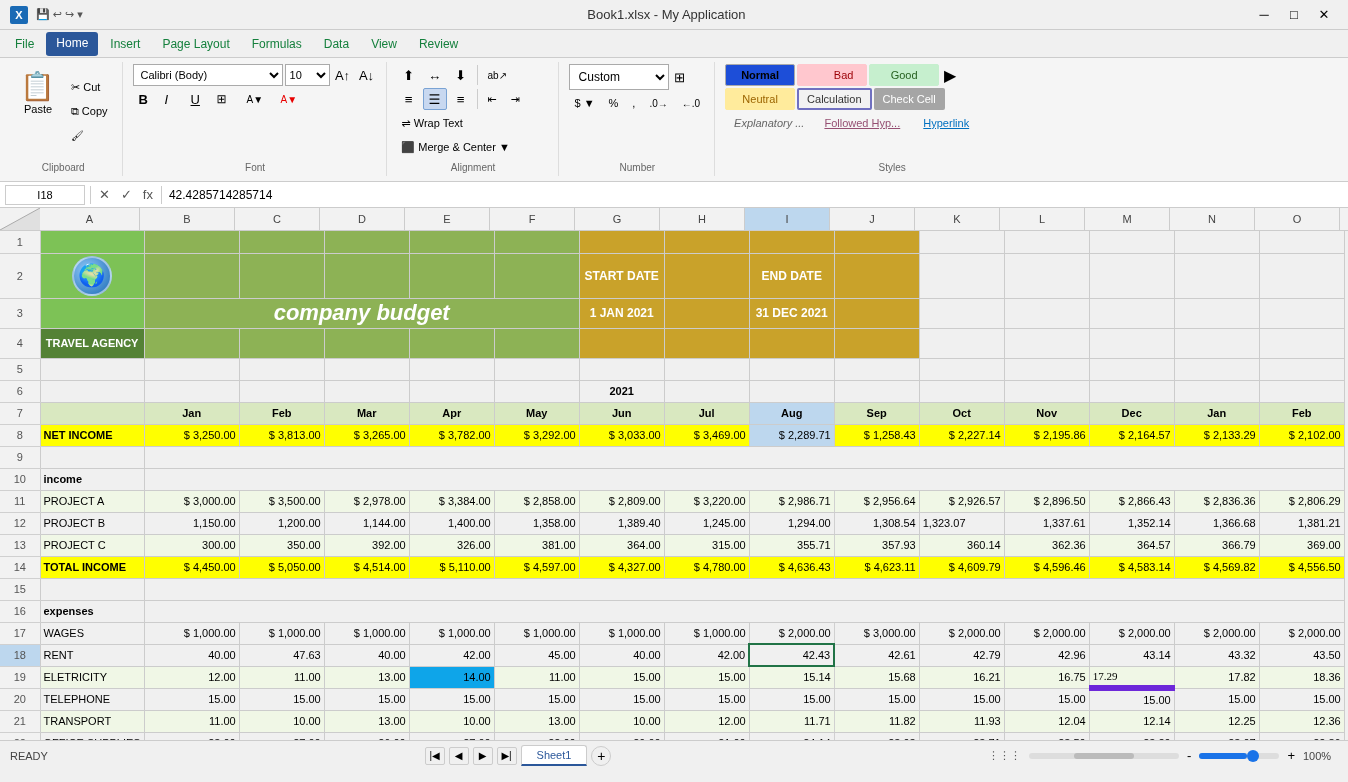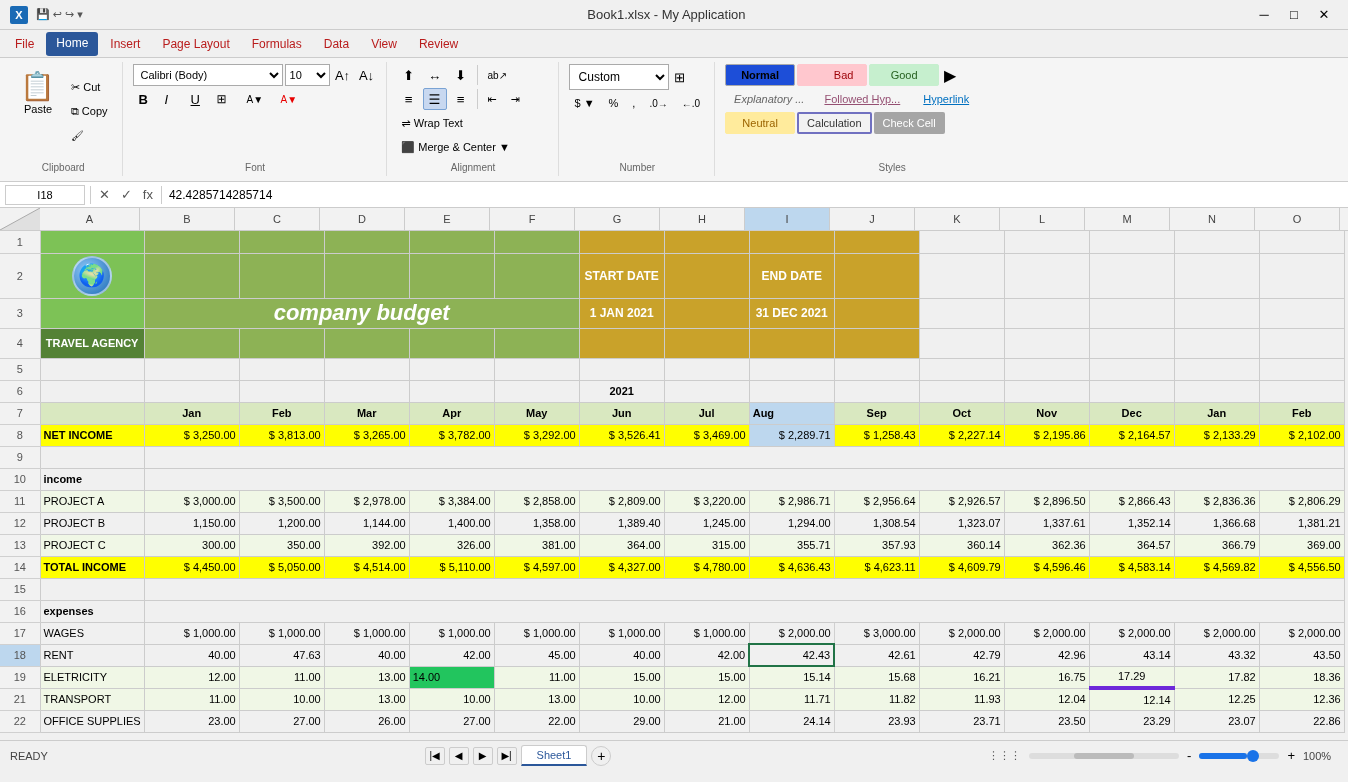--- a/index.html
+++ b/index.html
@@ -26,21 +26,21 @@
       align-items: center;
       padding: 0 5px;
       gap: 2px;
       border-bottom: 1px solid #ccc;
     }
     .menu-item {
       padding: 4px 10px;
       cursor: pointer;
       border-radius: 3px;
       font-size: 12px;
-      color: #b91c1c;
+      color: #15803d;
     }
     .menu-item.active { background: #2b579a; color: white; border-bottom: 2px solid #2b579a; }
 
     
     .ribbon {
       background: #f5f5f5;
       border-bottom: 1px solid #ccc;
       padding: 4px 5px 5px 5px;
       display: flex;
       align-items: stretch;
@@ -355,28 +355,28 @@
 
 
     <div class="ribbon-group" style="min-width:350px;padding-bottom:18px;">
       <div class="ribbon-row">
         <div class="style-cell style-normal">Normal</div>
         <div class="style-cell style-bad">Bad</div>
         <div class="style-cell style-good">Good</div>
         <button style="background:none;border:none;cursor:pointer;font-size:16px;padding:0 3px;align-self:stretch;">▶</button>
       </div>
       <div class="ribbon-row">
+        <div class="style-cell style-neutral">Neutral</div>
+        <div class="style-cell style-calculation">Calculation</div>
+        <div class="style-cell style-check">Check Cell</div>
+      </div>
+      <div class="ribbon-row">
         <div class="style-cell style-explanatory">Explanatory ...</div>
         <div class="style-cell style-followed">Followed Hyp...</div>
         <div class="style-cell style-hyperlink">Hyperlink</div>
-      </div>
-      <div class="ribbon-row">
-        <div class="style-cell style-neutral">Neutral</div>
-        <div class="style-cell style-calculation">Calculation</div>
-        <div class="style-cell style-check">Check Cell</div>
       </div>
       <span class="ribbon-group-label">Styles</span>
     </div>
   </div>
 
   <div class="formula-bar">
     <input class="cell-ref" value="I18" style="">
     <div style="width:1px;background:#ccc;height:18px;"></div>
     <button class="formula-icon-btn">✕</button>
     <button class="formula-icon-btn">✓</button>
@@ -530,38 +530,38 @@
         <tr style="background:#d9e8c0;">
           <td class="row-num">7</td>
           <td style="border-right:1px solid #ccc;border-bottom:1px solid #ccc;background:#d9e8c0;"></td>
           <td style="text-align:center;font-weight:bold;border-right:1px solid #ccc;border-bottom:1px solid #ccc;background:#d9e8c0;">Jan</td>
           <td style="text-align:center;font-weight:bold;border-right:1px solid #ccc;border-bottom:1px solid #ccc;background:#d9e8c0;">Feb</td>
           <td style="text-align:center;font-weight:bold;border-right:1px solid #ccc;border-bottom:1px solid #ccc;background:#d9e8c0;">Mar</td>
           <td style="text-align:center;font-weight:bold;border-right:1px solid #ccc;border-bottom:1px solid #ccc;background:#d9e8c0;">Apr</td>
           <td style="text-align:center;font-weight:bold;border-right:1px solid #ccc;border-bottom:1px solid #ccc;background:#d9e8c0;">May</td>
           <td style="text-align:center;font-weight:bold;border-right:1px solid #ccc;border-bottom:1px solid #ccc;background:#d9e8c0;">Jun</td>
           <td style="text-align:center;font-weight:bold;border-right:1px solid #ccc;border-bottom:1px solid #ccc;background:#d9e8c0;">Jul</td>
-          <td style="text-align:left;font-weight:bold;border-right:1px solid #ccc;border-bottom:1px solid #ccc;background:#bdd7ee;">Aug</td>
+          <td style="text-align:center;font-weight:bold;border-right:1px solid #ccc;border-bottom:1px solid #ccc;background:#bdd7ee;">Aug</td>
           <td style="text-align:center;font-weight:bold;border-right:1px solid #ccc;border-bottom:1px solid #ccc;background:#d9e8c0;">Sep</td>
           <td style="text-align:center;font-weight:bold;border-right:1px solid #ccc;border-bottom:1px solid #ccc;background:#d9e8c0;">Oct</td>
           <td style="text-align:center;font-weight:bold;border-right:1px solid #ccc;border-bottom:1px solid #ccc;background:#d9e8c0;">Nov</td>
           <td style="text-align:center;font-weight:bold;border-right:1px solid #ccc;border-bottom:1px solid #ccc;background:#d9e8c0;">Dec</td>
           <td style="text-align:center;font-weight:bold;border-right:1px solid #ccc;border-bottom:1px solid #ccc;background:#d9e8c0;">Jan</td>
           <td style="text-align:center;font-weight:bold;border-right:1px solid #ccc;border-bottom:1px solid #ccc;background:#d9e8c0;">Feb</td>
         </tr>
 
         <tr style="background:#ffff00;">
           <td class="row-num">8</td>
           <td style="font-weight:bold;background:#ffff00;border-right:1px solid #ccc;border-bottom:1px solid #ccc;">NET INCOME</td>
           <td style="text-align:right;background:#ffff00;border-right:1px solid #ccc;border-bottom:1px solid #ccc;">$ 3,250.00</td>
           <td style="text-align:right;background:#ffff00;border-right:1px solid #ccc;border-bottom:1px solid #ccc;">$ 3,813.00</td>
           <td style="text-align:right;background:#ffff00;border-right:1px solid #ccc;border-bottom:1px solid #ccc;">$ 3,265.00</td>
           <td style="text-align:right;background:#ffff00;border-right:1px solid #ccc;border-bottom:1px solid #ccc;">$ 3,782.00</td>
           <td style="text-align:right;background:#ffff00;border-right:1px solid #ccc;border-bottom:1px solid #ccc;">$ 3,292.00</td>
-          <td style="text-align:right;background:#ffff00;border-right:1px solid #ccc;border-bottom:1px solid #ccc;">$ 3,526.41</td>
+          <td style="text-align:right;background:#ffff00;border-right:1px solid #ccc;border-bottom:1px solid #ccc;">$ 3,033.00</td>
           <td style="text-align:right;background:#ffff00;border-right:1px solid #ccc;border-bottom:1px solid #ccc;margin-left:48px;">$ 3,469.00</td>
           <td style="text-align:right;background:#bdd7ee;border-right:1px solid #ccc;border-bottom:1px solid #ccc;">$ 2,289.71</td>
           <td style="text-align:right;background:#ffff00;border-right:1px solid #ccc;border-bottom:1px solid #ccc;">$ 1,258.43</td>
           <td style="text-align:right;background:#ffff00;border-right:1px solid #ccc;border-bottom:1px solid #ccc;">$ 2,227.14</td>
           <td style="text-align:right;background:#ffff00;border-right:1px solid #ccc;border-bottom:1px solid #ccc;">$ 2,195.86</td>
           <td style="text-align:right;background:#ffff00;border-right:1px solid #ccc;border-bottom:1px solid #ccc;">$ 2,164.57</td>
           <td style="text-align:right;background:#ffff00;border-right:1px solid #ccc;border-bottom:1px solid #ccc;">$ 2,133.29</td>
           <td style="text-align:right;background:#ffff00;border-right:1px solid #ccc;border-bottom:1px solid #ccc;">$ 2,102.00</td>
         </tr>
 
@@ -601,21 +601,21 @@
           <td style="border-right:1px solid #ccc;border-bottom:1px solid #ccc;">PROJECT B</td>
           <td style="text-align:right;border-right:1px solid #ccc;border-bottom:1px solid #ccc;">1,150.00</td>
           <td style="text-align:right;border-right:1px solid #ccc;border-bottom:1px solid #ccc;">1,200.00</td>
           <td style="text-align:right;border-right:1px solid #ccc;border-bottom:1px solid #ccc;">1,144.00</td>
           <td style="text-align:right;border-right:1px solid #ccc;border-bottom:1px solid #ccc;">1,400.00</td>
           <td style="text-align:right;border-right:1px solid #ccc;border-bottom:1px solid #ccc;">1,358.00</td>
           <td style="text-align:right;border-right:1px solid #ccc;border-bottom:1px solid #ccc;">1,389.40</td>
           <td style="text-align:right;border-right:1px solid #ccc;border-bottom:1px solid #ccc;">1,245.00</td>
           <td style="text-align:right;border-right:1px solid #d0d0d0;border-bottom:1px solid #ccc;">1,294.00</td>
           <td style="text-align:right;border-right:1px solid #ccc;border-bottom:1px solid #ccc;">1,308.54</td>
-          <td style="text-align:right;border-right:1px solid #ccc;border-bottom:1px solid #ccc;">1,323.07</td>
+          <td style="text-align:left;border-right:1px solid #ccc;border-bottom:1px solid #ccc;">1,323.07</td>
           <td style="text-align:right;border-right:1px solid #ccc;border-bottom:1px solid #ccc;">1,337.61</td>
           <td style="text-align:right;border-right:1px solid #ccc;border-bottom:1px solid #ccc;">1,352.14</td>
           <td style="text-align:right;border-right:1px solid #ccc;border-bottom:1px solid #ccc;">1,366.68</td>
           <td style="text-align:right;border-right:1px solid #ccc;border-bottom:1px solid #ccc;">1,381.21</td>
         </tr>
 
         <tr style="background:#f0f7e6;">
           <td class="row-num">13</td>
           <td style="background:#f0f7e6;border-right:1px solid #ccc;border-bottom:1px solid #ccc;">PROJECT C</td>
           <td style="text-align:right;background:#f0f7e6;border-right:1px solid #ccc;border-bottom:1px solid #ccc;">300.00</td>
@@ -702,33 +702,51 @@
           <td style="text-align:right;border-right:1px solid #ccc;border-bottom:1px solid #ccc;">43.32</td>
           <td style="text-align:right;border-right:1px solid #ccc;border-bottom:1px solid #ccc;">43.50</td>
         </tr>
 
         <tr style="background:#f0f7e6;">
           <td class="row-num">19</td>
           <td style="background:#f0f7e6;border-right:1px solid #ccc;border-bottom:1px solid #ccc;">ELETRICITY</td>
           <td style="text-align:right;background:#f0f7e6;border-right:1px solid #ccc;border-bottom:1px solid #ccc;">12.00</td>
           <td style="text-align:right;background:#f0f7e6;border-right:1px solid #ccc;border-bottom:1px solid #ccc;">11.00</td>
           <td style="text-align:right;background:#f0f7e6;border-right:1px solid #ccc;border-bottom:1px solid #ccc;">13.00</td>
-          <td style="text-align:left;background:#22c55e;border-right:1px solid #ccc;border-bottom:1px solid #ccc;margin-left:44px;">14.00</td>
+          <td style="text-align:right;background:#0ea5e9;border-right:1px solid #ccc;border-bottom:1px solid #ccc;margin-left:44px;">14.00</td>
           <td style="text-align:right;background:#f0f7e6;border-right:1px solid #ccc;border-bottom:1px solid #ccc;">11.00</td>
           <td style="text-align:right;background:#f0f7e6;border-right:1px solid #ccc;border-bottom:1px solid #ccc;">15.00</td>
           <td style="text-align:right;background:#f0f7e6;border-right:1px solid #ccc;border-bottom:1px solid #ccc;">15.00</td>
           <td style="text-align:right;background:#f0f7e6;border-right:1px solid #d0d0d0;border-bottom:1px solid #ccc;">15.14</td>
           <td style="text-align:right;background:#f0f7e6;border-right:1px solid #ccc;border-bottom:1px solid #ccc;">15.68</td>
           <td style="text-align:right;background:#f0f7e6;border-right:1px solid #ccc;border-bottom:1px solid #ccc;">16.21</td>
           <td style="text-align:right;background:#f0f7e6;border-right:1px solid #ccc;border-bottom:1px solid #ccc;">16.75</td>
-          <td style="text-align:center;background:#f0f7e6;border-right:1px solid #ccc;border-bottom:4px solid #6d28d9;">17.29</td>
+          <td style="text-align:left;background:#f0f7e6;border-right:1px solid #ccc;border-bottom:6px solid #6d28d9;font-family:Liberation Serif, serif;">17.29</td>
           <td style="text-align:right;background:#f0f7e6;border-right:1px solid #ccc;border-bottom:1px solid #ccc;">17.82</td>
           <td style="text-align:right;background:#f0f7e6;border-right:1px solid #ccc;border-bottom:1px solid #ccc;">18.36</td>
         </tr>
 
+        <tr>
+          <td class="row-num">20</td>
+          <td style="border-right:1px solid #ccc;border-bottom:1px solid #ccc;">TELEPHONE</td>
+          <td style="text-align:right;border-right:1px solid #ccc;border-bottom:1px solid #ccc;">15.00</td>
+          <td style="text-align:right;border-right:1px solid #ccc;border-bottom:1px solid #ccc;">15.00</td>
+          <td style="text-align:right;border-right:1px solid #ccc;border-bottom:1px solid #ccc;">15.00</td>
+          <td style="text-align:right;border-right:1px solid #ccc;border-bottom:1px solid #ccc;">15.00</td>
+          <td style="text-align:right;border-right:1px solid #ccc;border-bottom:1px solid #ccc;">15.00</td>
+          <td style="text-align:right;border-right:1px solid #ccc;border-bottom:1px solid #ccc;">15.00</td>
+          <td style="text-align:right;border-right:1px solid #ccc;border-bottom:1px solid #ccc;">15.00</td>
+          <td style="text-align:right;border-right:1px solid #d0d0d0;border-bottom:1px solid #ccc;">15.00</td>
+          <td style="text-align:right;border-right:1px solid #ccc;border-bottom:1px solid #ccc;">15.00</td>
+          <td style="text-align:right;border-right:1px solid #ccc;border-bottom:1px solid #ccc;">15.00</td>
+          <td style="text-align:right;border-right:1px solid #ccc;border-bottom:1px solid #ccc;">15.00</td>
+          <td style="text-align:right;border-right:1px solid #ccc;border-bottom:1px solid #ccc;">15.00</td>
+          <td style="text-align:right;border-right:1px solid #ccc;border-bottom:1px solid #ccc;">15.00</td>
+          <td style="text-align:right;border-right:1px solid #ccc;border-bottom:1px solid #ccc;">15.00</td>
+        </tr>
 
         <tr style="background:#f0f7e6;">
           <td class="row-num">21</td>
           <td style="background:#f0f7e6;border-right:1px solid #ccc;border-bottom:1px solid #ccc;">TRANSPORT</td>
           <td style="text-align:right;background:#f0f7e6;border-right:1px solid #ccc;border-bottom:1px solid #ccc;">11.00</td>
           <td style="text-align:right;background:#f0f7e6;border-right:1px solid #ccc;border-bottom:1px solid #ccc;">10.00</td>
           <td style="text-align:right;background:#f0f7e6;border-right:1px solid #ccc;border-bottom:1px solid #ccc;">13.00</td>
           <td style="text-align:right;background:#f0f7e6;border-right:1px solid #ccc;border-bottom:1px solid #ccc;">10.00</td>
           <td style="text-align:right;background:#f0f7e6;border-right:1px solid #ccc;border-bottom:1px solid #ccc;">13.00</td>
           <td style="text-align:right;background:#f0f7e6;border-right:1px solid #ccc;border-bottom:1px solid #ccc;">10.00</td>

